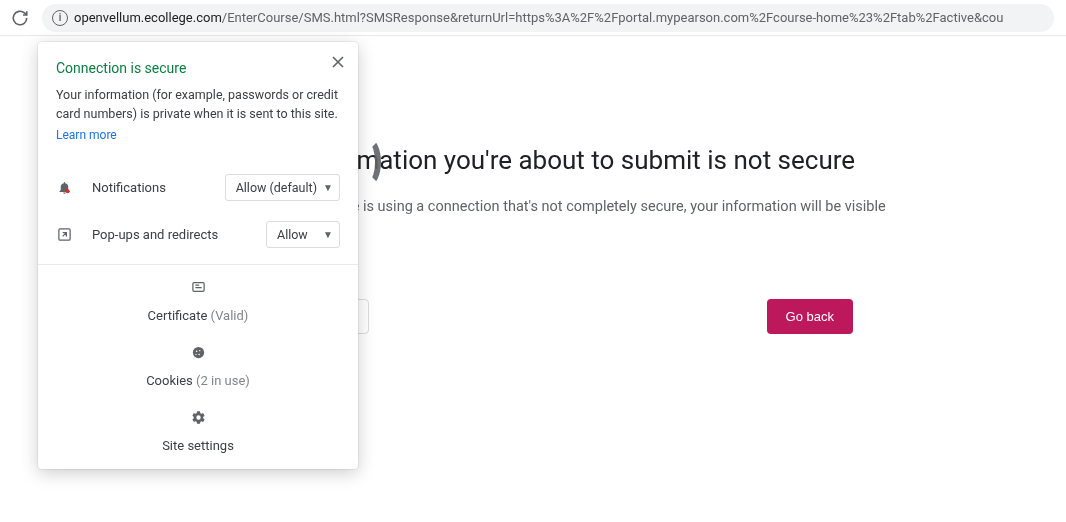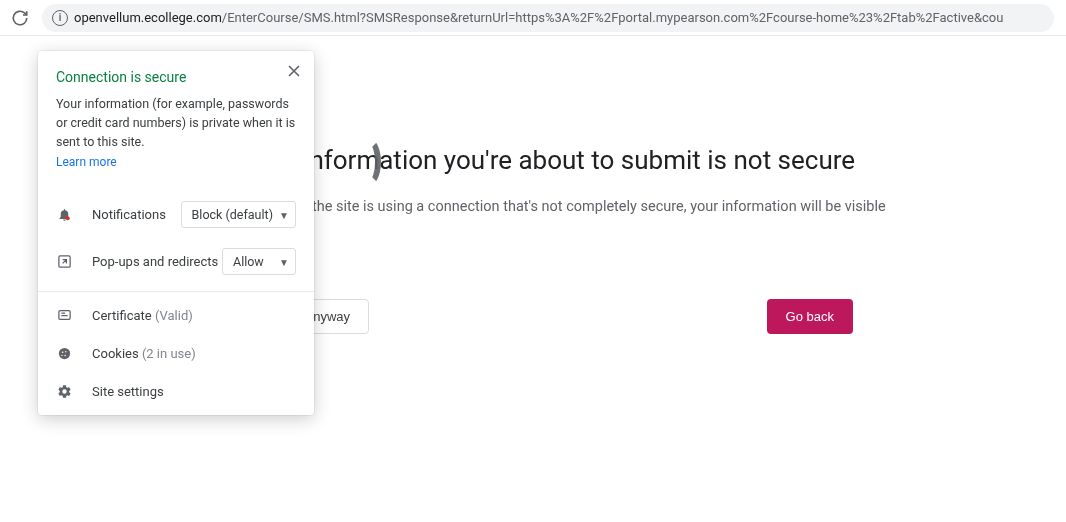--- a/index.html
+++ b/index.html
@@ -95,23 +95,23 @@
       background: #fff;
       border: 1px solid #dadce0;
       color: #3c4043;
     }
     .btn-primary {
       background: #be185d;
       color: #fff;
     }
     .popover {
       position: absolute;
-      top: 51px;
+      top: 42px;
       left: 38px;
-      width: 276px;
+      width: 320px;
       background: #fff;
       border-radius: 4px;
       box-shadow: 0 4px 18px rgba(0,0,0,.2), 0 0 0 1px rgba(0,0,0,.05);
       padding-top: 18px;
       z-index: 10;
     }
     .popover .close {
       position: absolute;
       top: 10px; right: 10px;
       width: 20px; height: 20px;
@@ -169,25 +169,26 @@
       min-width: 74px;
     }
     .perm-select .arrow {
       position: absolute; right: 6px; top: 50%; transform: translateY(-50%);
       font-size: 10px; color: #5f6368;
     }
     .divider { height: 1px; background: #e8eaed; margin: 6px 0 4px 0; }
     .info-row {
       display: flex;
       align-items: center;
-      gap: 20px;
+      gap: 12px;
       padding: 11px 18px;
       font-size: 13px;
       color: #3c4043;
       cursor: pointer;
+      flex-direction: column;
     }
     .info-row .muted { color: #80868b; }
     
     .circle-frag {
       position: absolute;
       top: 138px;
       left: 357px;
       width: 24px; height: 48px;
       border: 6px solid #5f6368;
       border-radius: 50%;
@@ -245,21 +246,21 @@
     <div class="perm-left">
       <span class="perm-icon">
         <svg width="15" height="15" viewBox="0 0 24 24" fill="#5f6368">
             <path d="M12 22a2 2 0 0 0 2-2h-4a2 2 0 0 0 2 2zm6-6V11a6 6 0 0 0-5-5.9V4a1 1 0 1 0-2 0v1.1A6 6 0 0 0 6 11v5l-2 2v1h16v-1l-2-2z"></path>
             <circle cx="17" cy="18" r="3.2" fill="#d93025"></circle>
           </svg>
       </span>
       <span>Notifications</span>
     </div>
     <div class="perm-select">
-      <span>Block (default)</span>
+      <span>Allow (default)</span>
       <span class="arrow">▼</span>
     </div>
   </div>
 
   <div class="perm-row">
     <div class="perm-left">
       <span class="perm-icon">
         <svg width="15" height="15" viewBox="0 0 24 24" fill="none" stroke="#5f6368" stroke-width="2">
             <rect x="3" y="3" width="18" height="18" rx="2"></rect>
             <path d="M9 15l6-6M15 15V9H9"></path>

